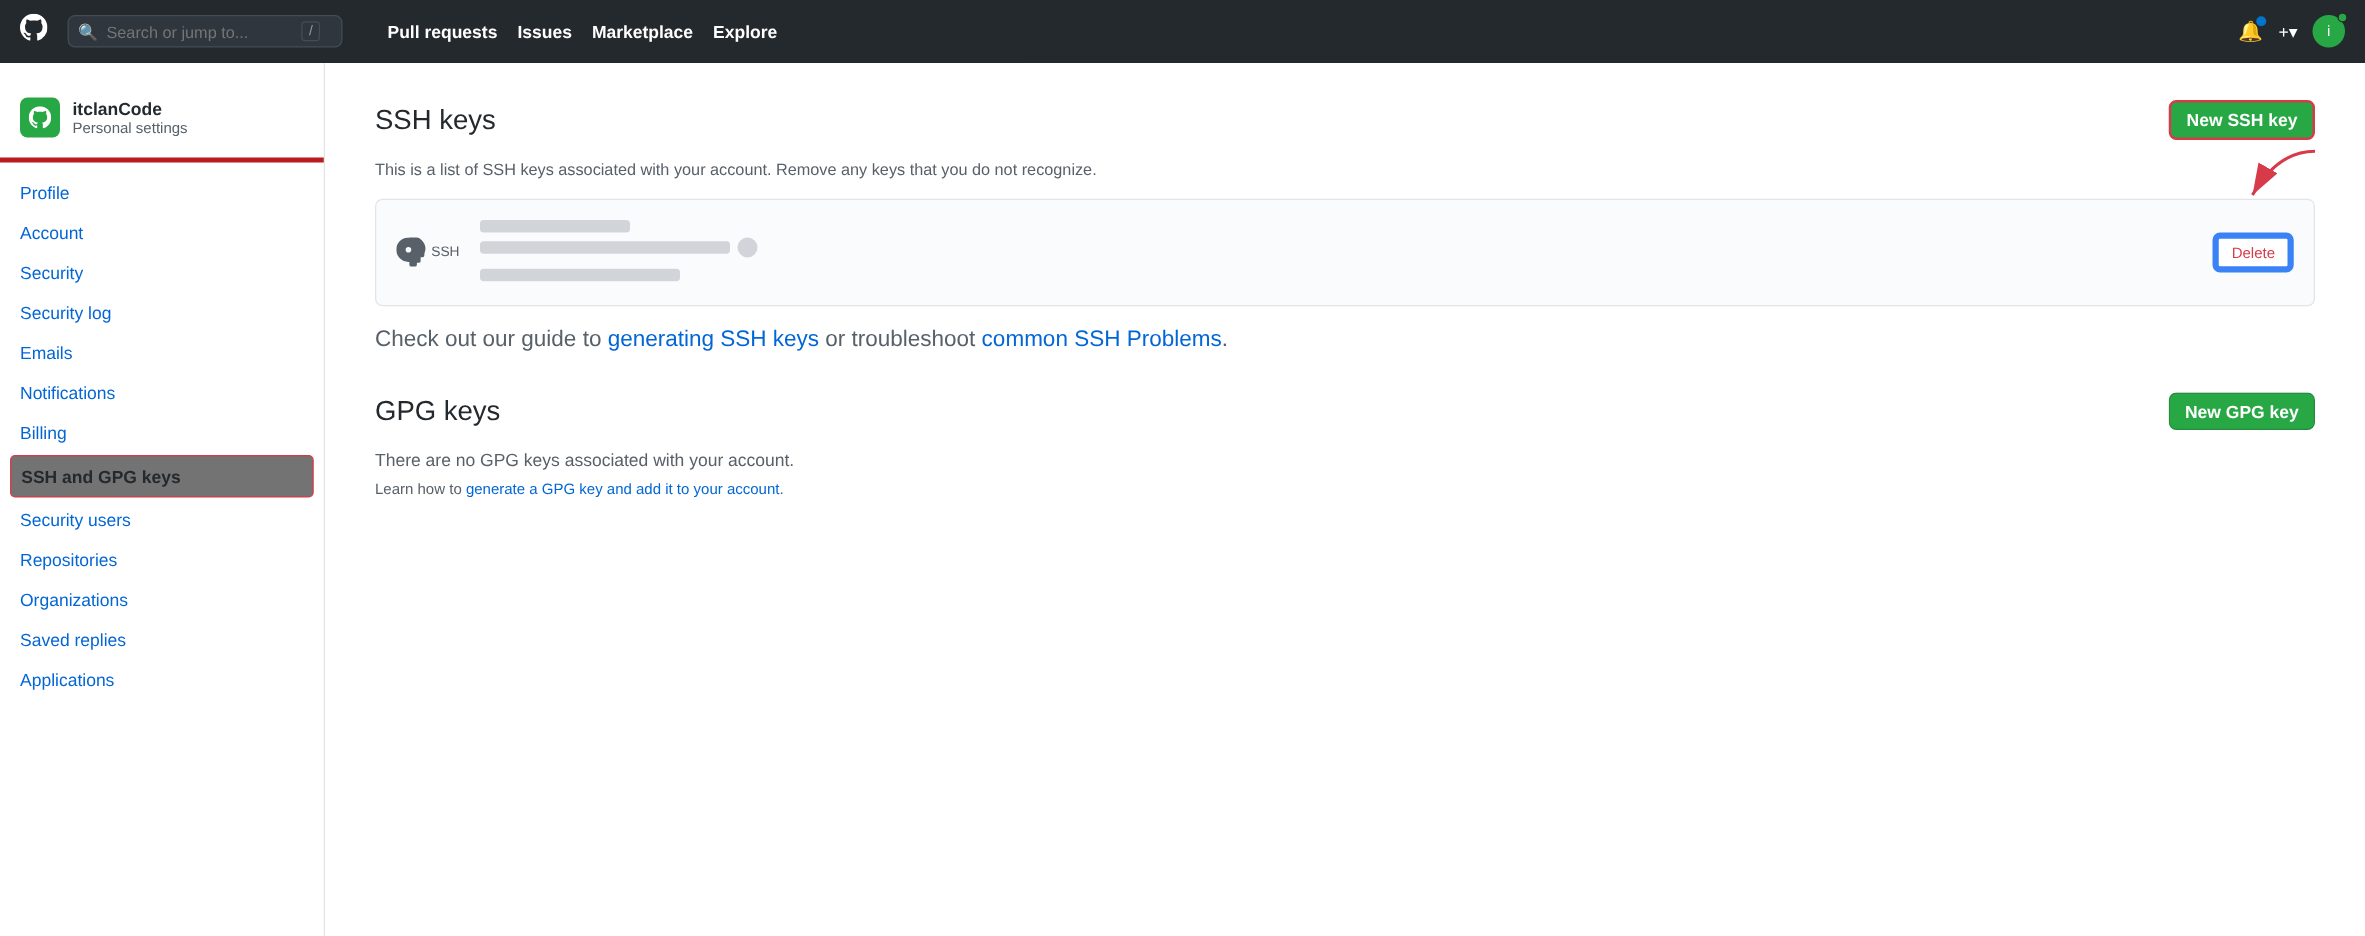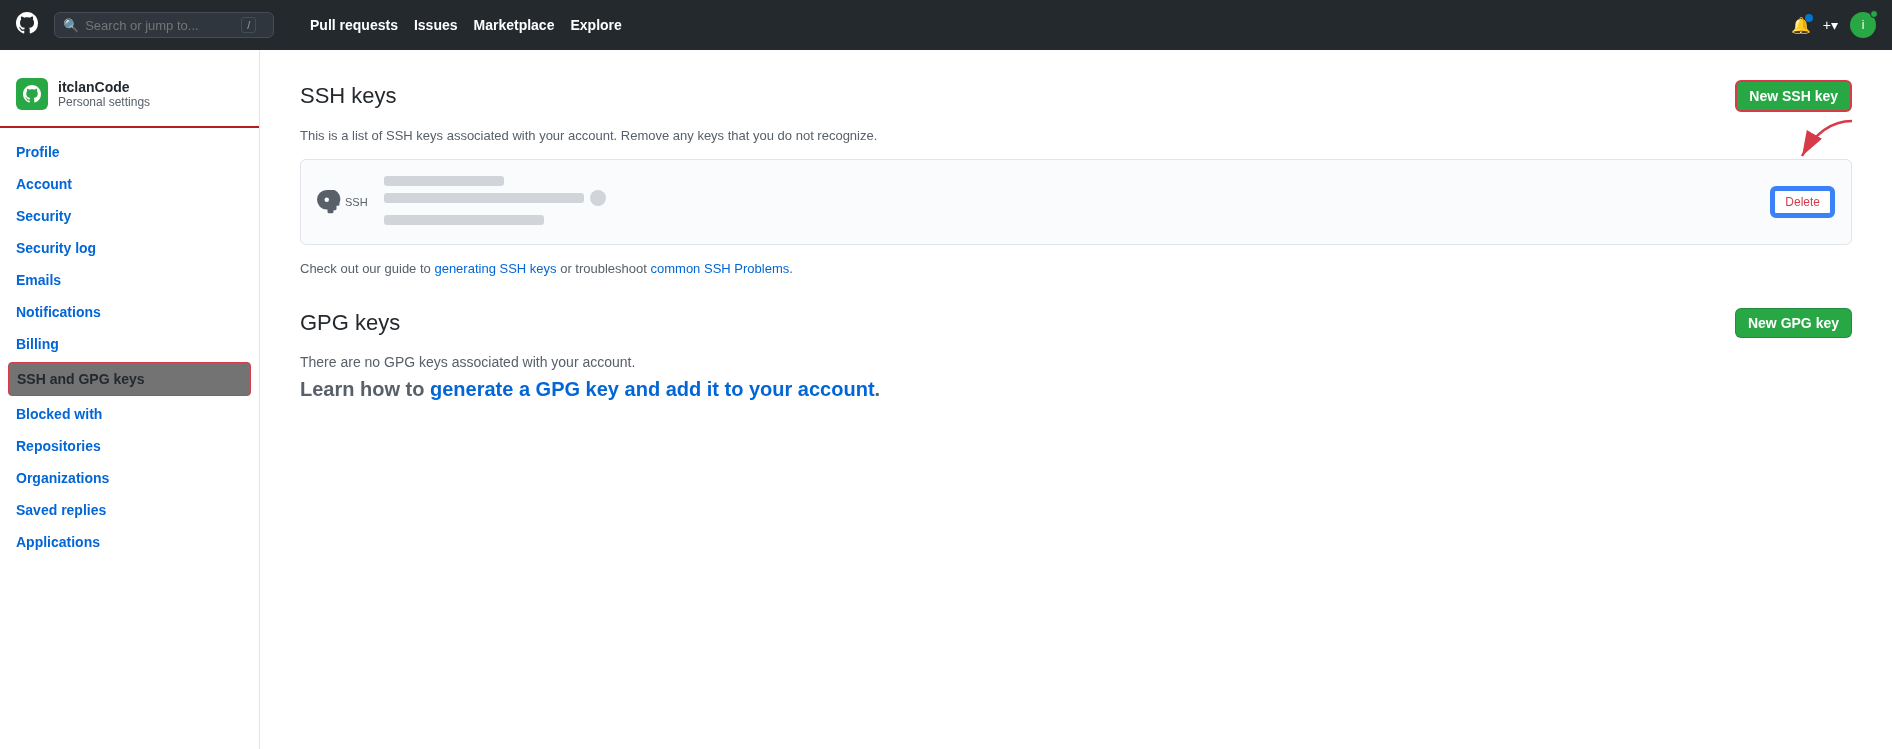--- a/index.html
+++ b/index.html
@@ -89,21 +89,21 @@
       min-width: 260px;
       background: #fff;
       border-right: 1px solid #e1e4e8;
       padding: 20px 0;
     }
     .sidebar-user {
       display: flex;
       align-items: center;
       gap: 10px;
       padding: 8px 16px 16px;
-      border-bottom: 2px solid #b91c1c;
+      border-bottom: 4px solid #b91c1c;
       margin-bottom: 8px;
     }
     .sidebar-avatar {
       width: 32px; height: 32px;
       background: #28a745;
       border-radius: 6px;
       display: flex; align-items: center; justify-content: center;
       color: white;
       font-size: 14px;
     }
@@ -111,21 +111,20 @@
     .sidebar-username { font-weight: 600; font-size: 14px; color: #24292e; }
     .sidebar-subtitle { font-size: 12px; color: #586069; }
 
     .sidebar-item {
       display: block;
       padding: 8px 16px;
       color: #0366d6;
       text-decoration: none;
       font-size: 14px;
       cursor: pointer;
-      font-weight: bold;
     }
     .sidebar-item.active {
       font-weight: 600;
       color: #24292e;
       border: 1.5px solid #d73a49;
       border-radius: 4px;
       margin: 2px 8px;
       padding: 8px 8px;
       background: #737373;
     }
@@ -189,26 +188,26 @@
     .btn-delete {
       border: 5px solid #3b82f6;
       color: #d73a49;
       background: white;
       border-radius: 6px;
       padding: 4px 10px;
       font-size: 12px;
       cursor: pointer;
     }
 
-    .guide-text { color: #586069; font-size: 13px; margin-bottom: 32px; }
+    .guide-text { color: #586069; font-size: 18px; margin-bottom: 32px; }
     .guide-text a { color: #0366d6; text-decoration: none; }
 
     
     .gpg-description { color: #586069; font-size: 14px; margin-bottom: 8px; }
-    .gpg-learn { color: #586069; font-size: 20px; font-weight: bold; }
+    .gpg-learn { color: #586069; font-size: 12px; }
     .gpg-learn a { color: #0366d6; text-decoration: none; }
     .arrow-annotation {
       position: absolute;
       top: 36px;
       right: -10px;
       pointer-events: none;
     }
     .new-ssh-btn-wrapper {
       position: relative;
     }
@@ -262,21 +261,21 @@
     </div>
 
     <a class="sidebar-item">Profile</a>
     <a class="sidebar-item">Account</a>
     <a class="sidebar-item">Security</a>
     <a class="sidebar-item">Security log</a>
     <a class="sidebar-item">Emails</a>
     <a class="sidebar-item">Notifications</a>
     <a class="sidebar-item">Billing</a>
     <a class="sidebar-item active">SSH and GPG keys</a>
-    <a class="sidebar-item">Blocked with</a>
+    <a class="sidebar-item">Security users</a>
     <a class="sidebar-item">Repositories</a>
     <a class="sidebar-item">Organizations</a>
     <a class="sidebar-item">Saved replies</a>
     <a class="sidebar-item">Applications</a>
   </aside>
 
   <main class="main">
 
     <div>
       <div class="section-header">

